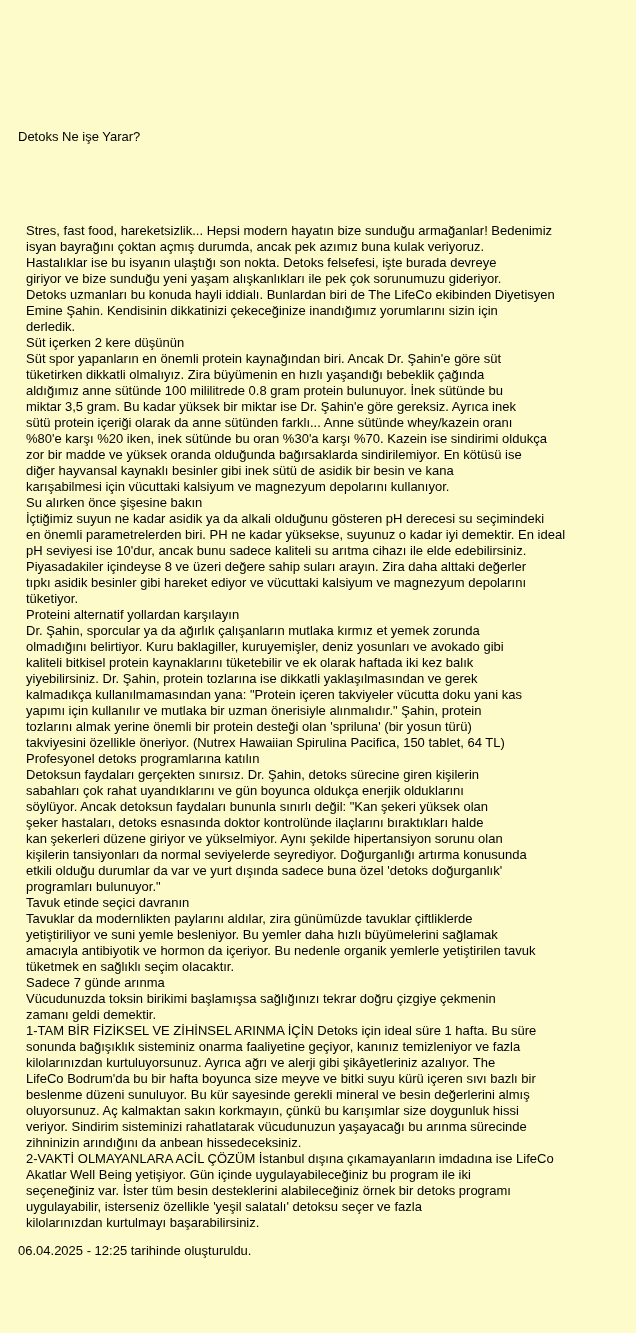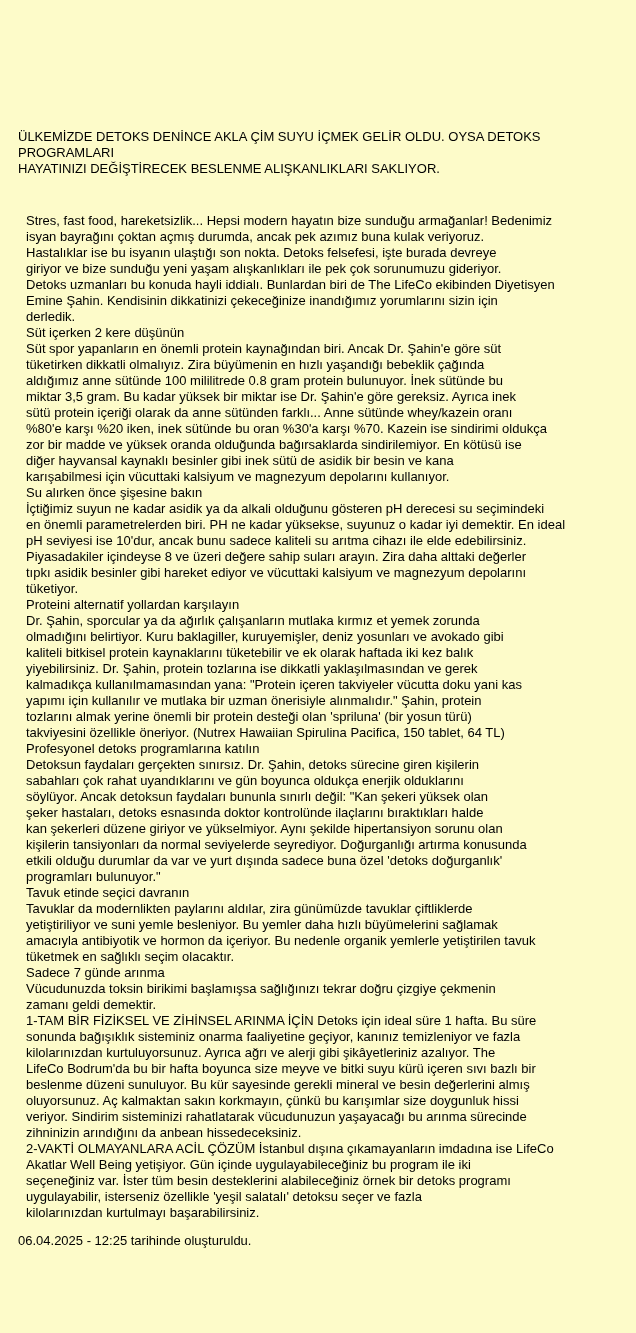--- a/index.html
+++ b/index.html
@@ -36,22 +36,21 @@
   }
   .footer {
     margin-top: 12px;
     white-space: pre-line;
   }
 </style>
 </head>
 <body style="background: rgb(253, 251, 201); color: rgb(0, 0, 0);">
 
 <div class="page">
-  <div class="intro">ÜLKEMİZDE DETOKS DENİNCE AKLA ÇİM SUYU İÇMEK GELİR OLDU. OYSA DETOKS PROGRAMLARI
-HAYATINIZI DEĞİŞTİRECEK BESLENME ALIŞKANLIKLARI SAKLIYOR.</div>
+  <div class="title">Detoks Ne işe Yarar?</div>
   <div class="article-body">Stres, fast food, hareketsizlik... Hepsi modern hayatın bize sunduğu armağanlar! Bedenimiz
 isyan bayrağını çoktan açmış durumda, ancak pek azımız buna kulak veriyoruz.
 Hastalıklar ise bu isyanın ulaştığı son nokta. Detoks felsefesi, işte burada devreye
 giriyor ve bize sunduğu yeni yaşam alışkanlıkları ile pek çok sorunumuzu gideriyor.
 Detoks uzmanları bu konuda hayli iddialı. Bunlardan biri de The LifeCo ekibinden Diyetisyen
 Emine Şahin. Kendisinin dikkatinizi çekeceğinize inandığımız yorumlarını sizin için
 derledik.
 Süt içerken 2 kere düşünün
 Süt spor yapanların en önemli protein kaynağından biri. Ancak Dr. Şahin'e göre süt
 tüketirken dikkatli olmalıyız. Zira büyümenin en hızlı yaşandığı bebeklik çağında

